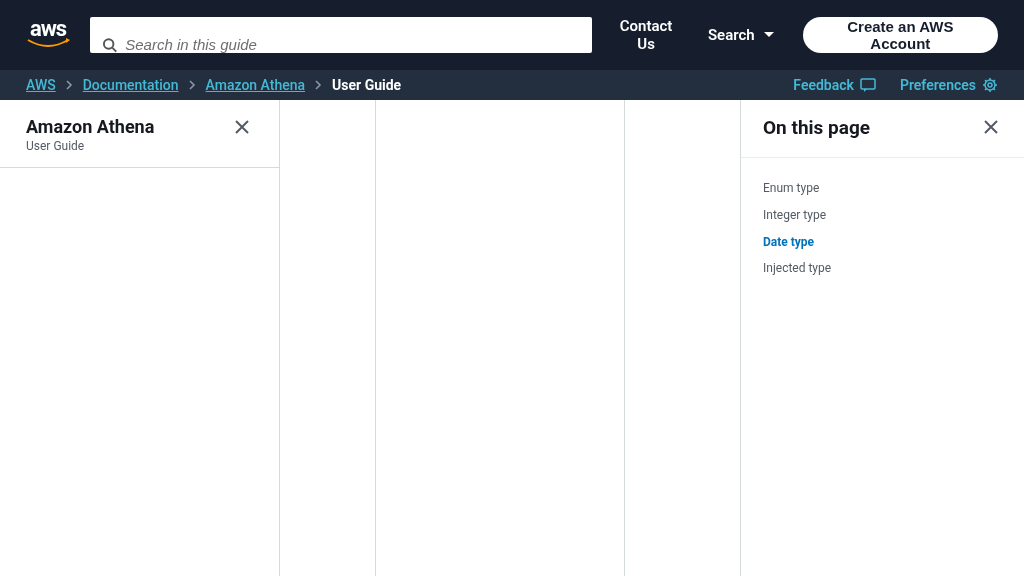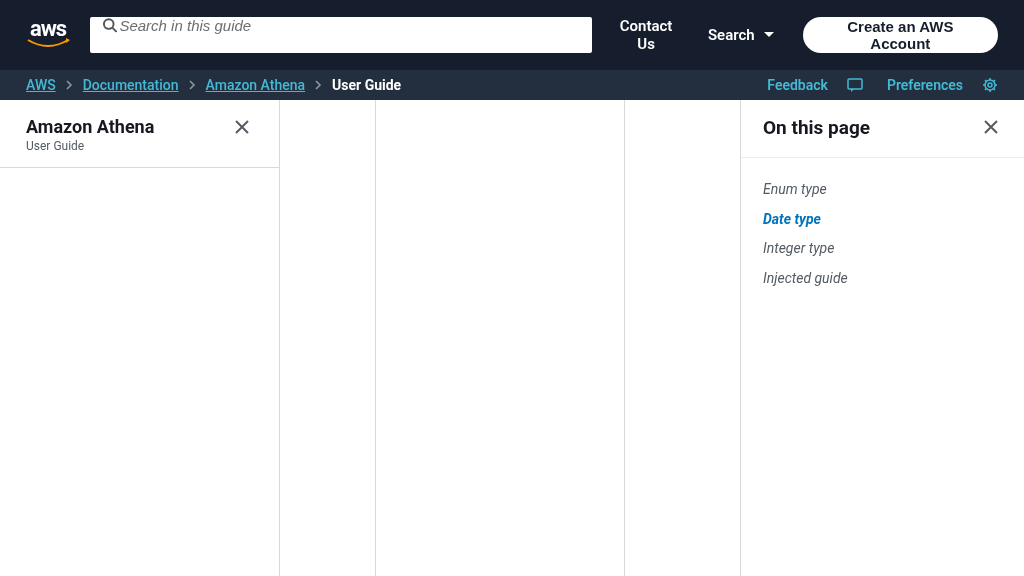--- a/index.html
+++ b/index.html
@@ -4,53 +4,53 @@
 <style>
 * { margin: 0; padding: 0; box-sizing: border-box; }
 body { font-family: -apple-system, BlinkMacSystemFont, "Segoe UI", Roboto, Helvetica, Arial, sans-serif; width: 1024px; height: 576px; overflow: hidden; background: #fff; }
 
 
 .top-header { background: #161e2d; height: 70px; display: flex; align-items: center; padding: 0 26px; gap: 20px; }
 .aws-logo { display: flex; flex-direction: column; align-items: center; color: #fff; cursor: pointer; }
 .aws-logo-text { font-size: 22px; font-weight: 700; letter-spacing: -1px; line-height: 1; }
 .aws-logo-smile { height: 14px; margin-top: -2px; }
 
-.search-wrap { background: #fff; border-radius: 2px; height: 36px; width: 528px; display: flex; align-items: flex-start; padding: 0 12px; gap: 2px; }
+.search-wrap { background: #fff; border-radius: 2px; height: 36px; width: 528px; display: flex; align-items: flex-end; padding: 0 12px; gap: 8px; }
 .search-input { border: none; outline: none; font-size: 15px; width: 100%; background: transparent; font-style: italic; color: #555; }
 .search-input::placeholder { color: #6e6e6e; font-style: italic; }
 
 .top-links { display: flex; align-items: center; gap: 28px; margin-left: auto; }
 .top-link { color: #fff; font-size: 15px; font-weight: 600; cursor: pointer; display: flex; align-items: center; gap: 8px; text-align: center; }
 .create-btn { background: #ffffff; color: #161e2d; font-size: 15px; font-weight: 700; border: none; border-radius: 22px; height: 36px; padding: 0 20px; cursor: pointer; }
 
 
 .crumb-bar { background: #232f3e; height: 30px; display: flex; align-items: center; padding: 0 26px; gap: 10px; font-size: 14px; }
 .crumb-link { color: #44b9d6; text-decoration: underline; cursor: pointer; font-weight: 500; }
 .crumb-current { color: #fff; font-weight: 700; }
 .crumb-sep { color: #8a95a5; display: flex; }
 .crumb-tools { margin-left: auto; display: flex; gap: 24px; align-items: center; }
-.crumb-tool { color: #44b9d6; font-size: 14px; font-weight: 600; cursor: pointer; display: flex; align-items: center; gap: 19px; }
+.crumb-tool { color: #44b9d6; font-size: 14px; font-weight: 600; cursor: pointer; display: flex; align-items: center; gap: 6px; }
 
 
 .main { display: flex; height: calc(576px - 100px); }
 .left-panel { width: 280px; border-right: 1px solid #d5dbdb; }
 .left-head { padding: 16px 26px 14px; border-bottom: 1px solid #d5dbdb; display: flex; justify-content: space-between; align-items: flex-start; }
 .left-title { font-size: 18px; font-weight: 700; color: #16191f; }
 .left-sub { font-size: 12px; color: #545b64; margin-top: 2px; }
 .close-x { cursor: pointer; padding: 4px; color: #545b64; }
 
 .center-panel { flex: 1; position: relative; }
 .center-divider { position: absolute; top: 0; bottom: 0; width: 1px; background: #d5dbdb; left: 95px;}
 .center-divider-r { position: absolute; top: 0; bottom: 0; width: 1px; background: #d5dbdb; right: 95px;}
 
 .right-panel { width: 284px; border-left: 1px solid #d5dbdb; margin-left: 20px; }
 .right-head { padding: 16px 22px 18px; border-bottom: 1px solid #eaeded; display: flex; justify-content: space-between; align-items: flex-start; }
 .right-title { font-size: 19px; font-weight: 700; color: #16191f; }
 .right-links { padding: 22px 22px; display: flex; flex-direction: column; gap: 10px; }
-.right-link { font-size: 14px; color: #545b64; cursor: pointer; line-height: 1.4; font-style: italic; }
+.right-link { font-size: 12px; color: #545b64; cursor: pointer; line-height: 1.4; }
 .right-link.active { color: #0073bb; font-weight: 700; }
 
 svg { display: block; }
 </style>
 </head>
 <body>
 
 <div class="top-header">
   <div class="aws-logo">
     <span class="aws-logo-text">aws</span>
@@ -141,18 +141,18 @@
     <div class="right-head">
       <div class="right-title">On this page</div>
       <span class="close-x">
         <svg width="14" height="14" viewBox="0 0 14 14">
             <path d="M1 1 L13 13 M13 1 L1 13" stroke="#545b64" stroke-width="2"></path>
           </svg>
       </span>
     </div>
     <div class="right-links">
       <span class="right-link">Enum type</span>
+      <span class="right-link">Integer type</span>
       <span class="right-link active">Date type</span>
-      <span class="right-link">Integer type</span>
-      <span class="right-link">Injected guide</span>
+      <span class="right-link">Injected type</span>
     </div>
   </div>
 </div>
 
 </body></html>

